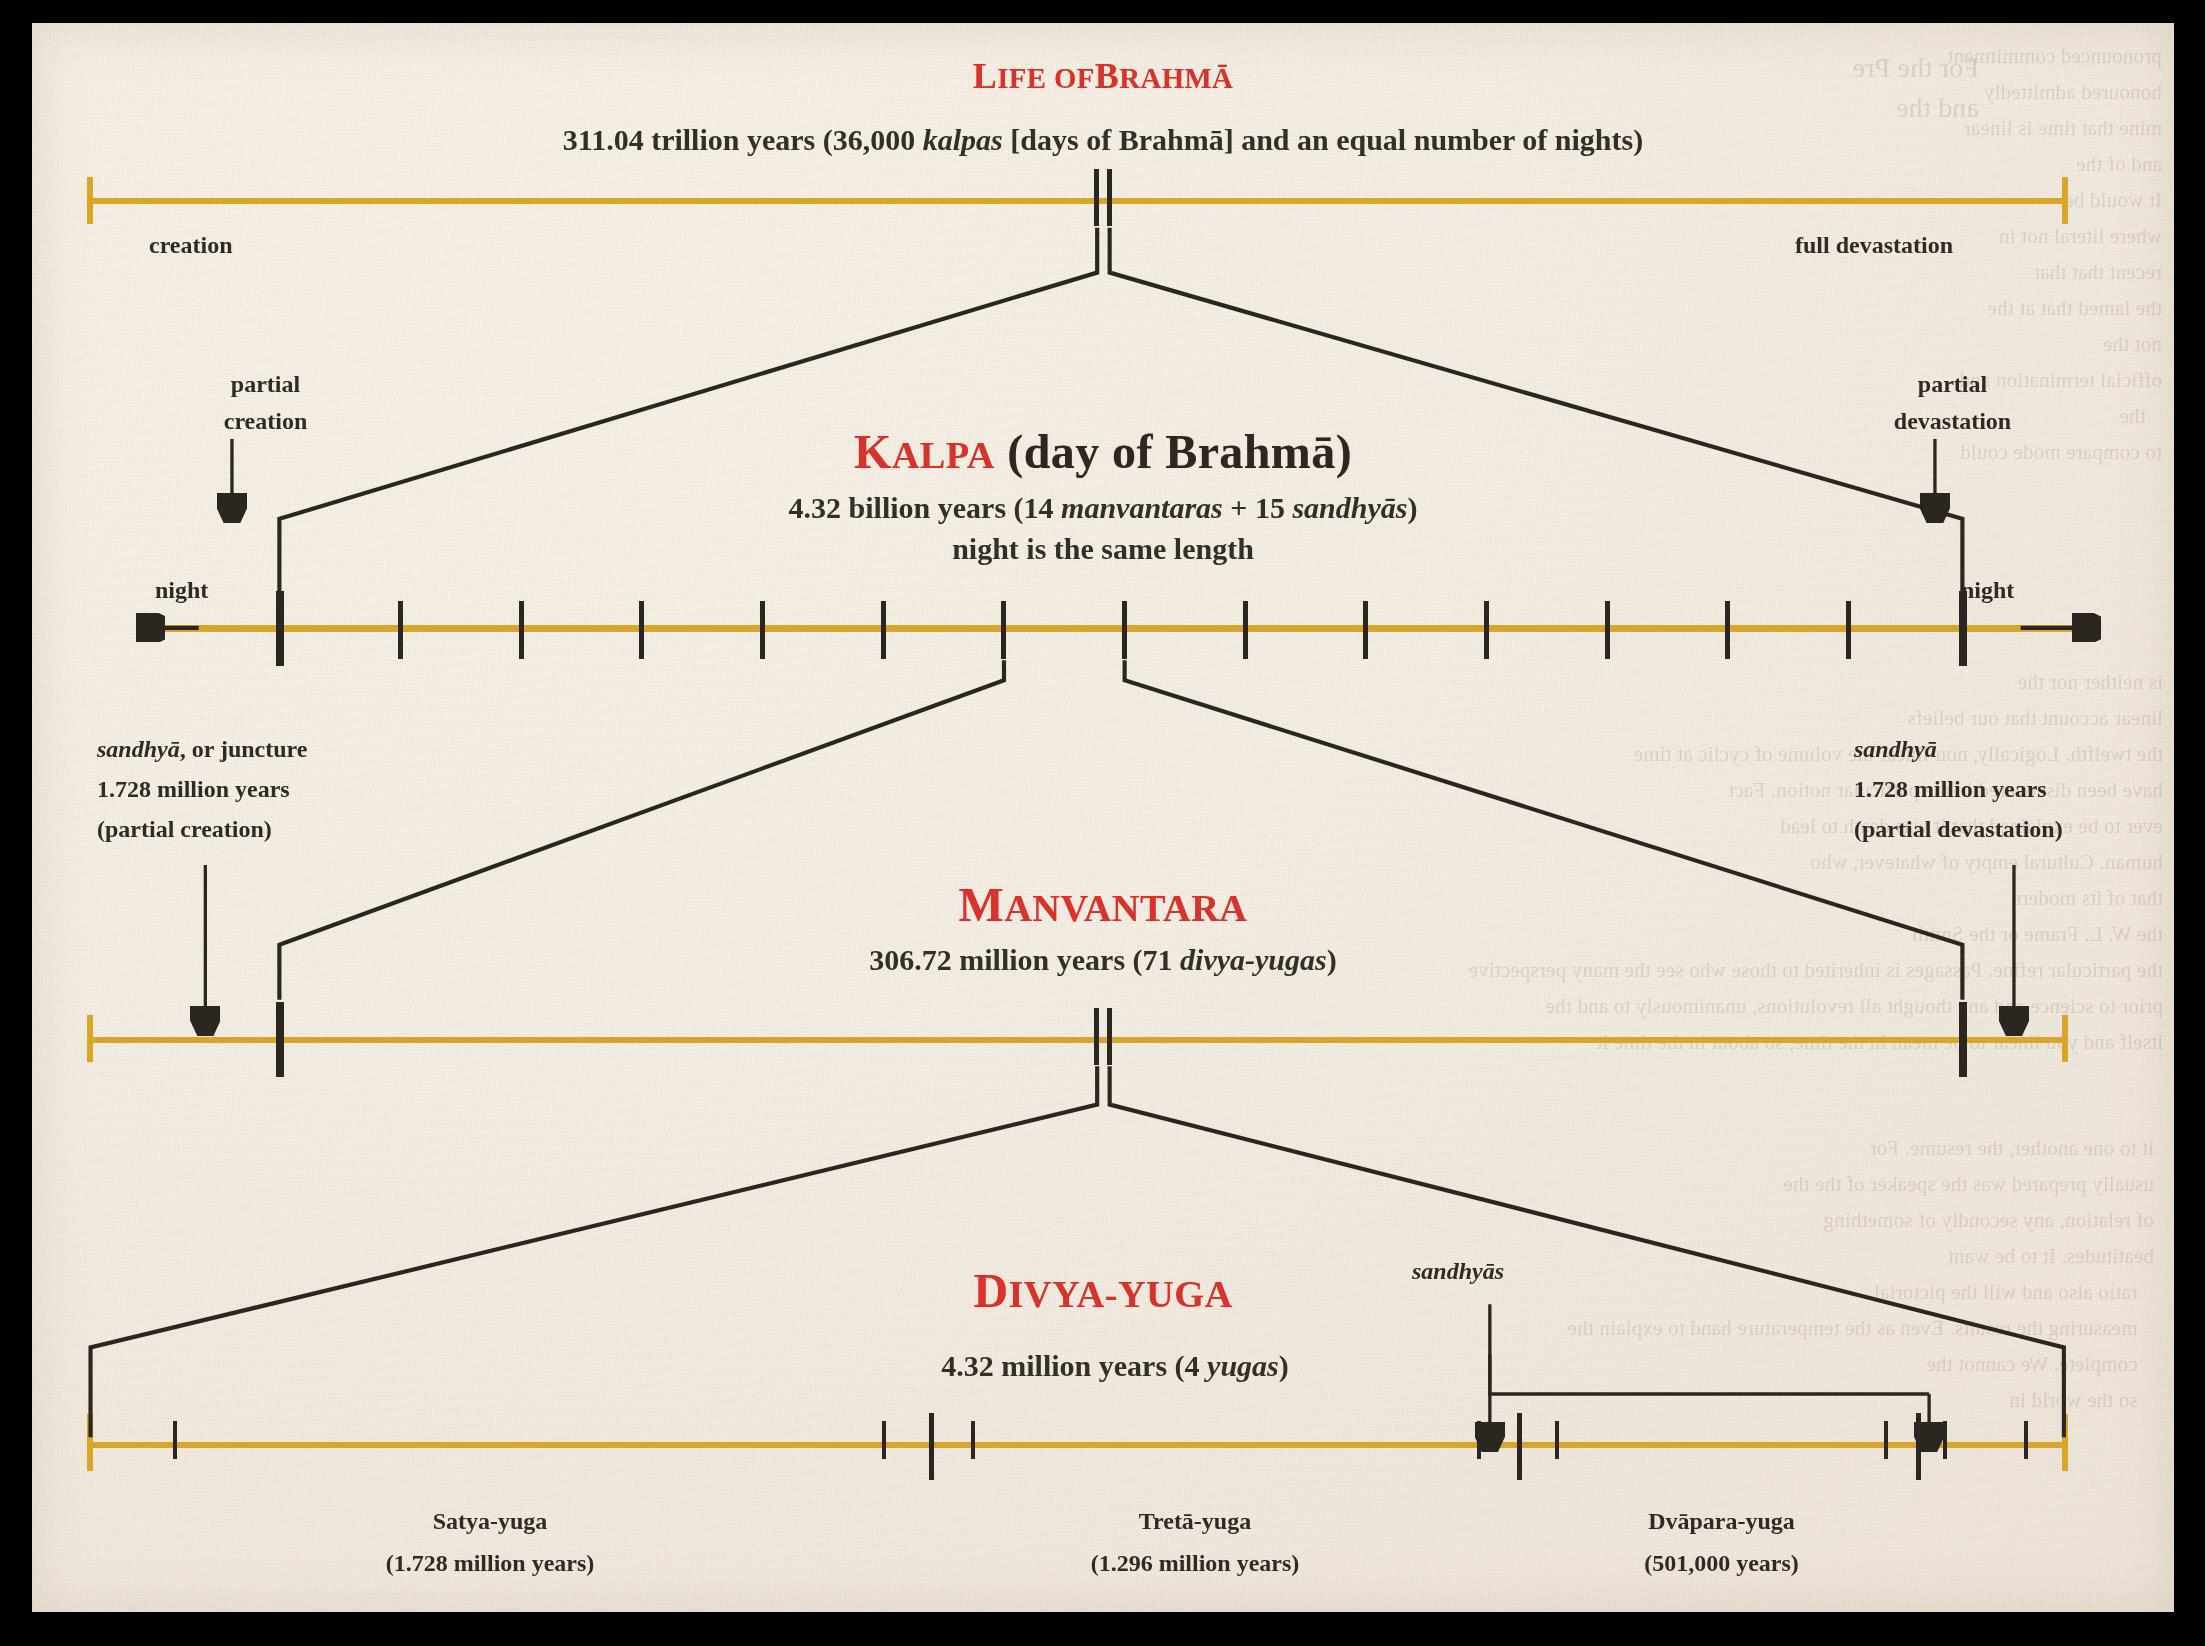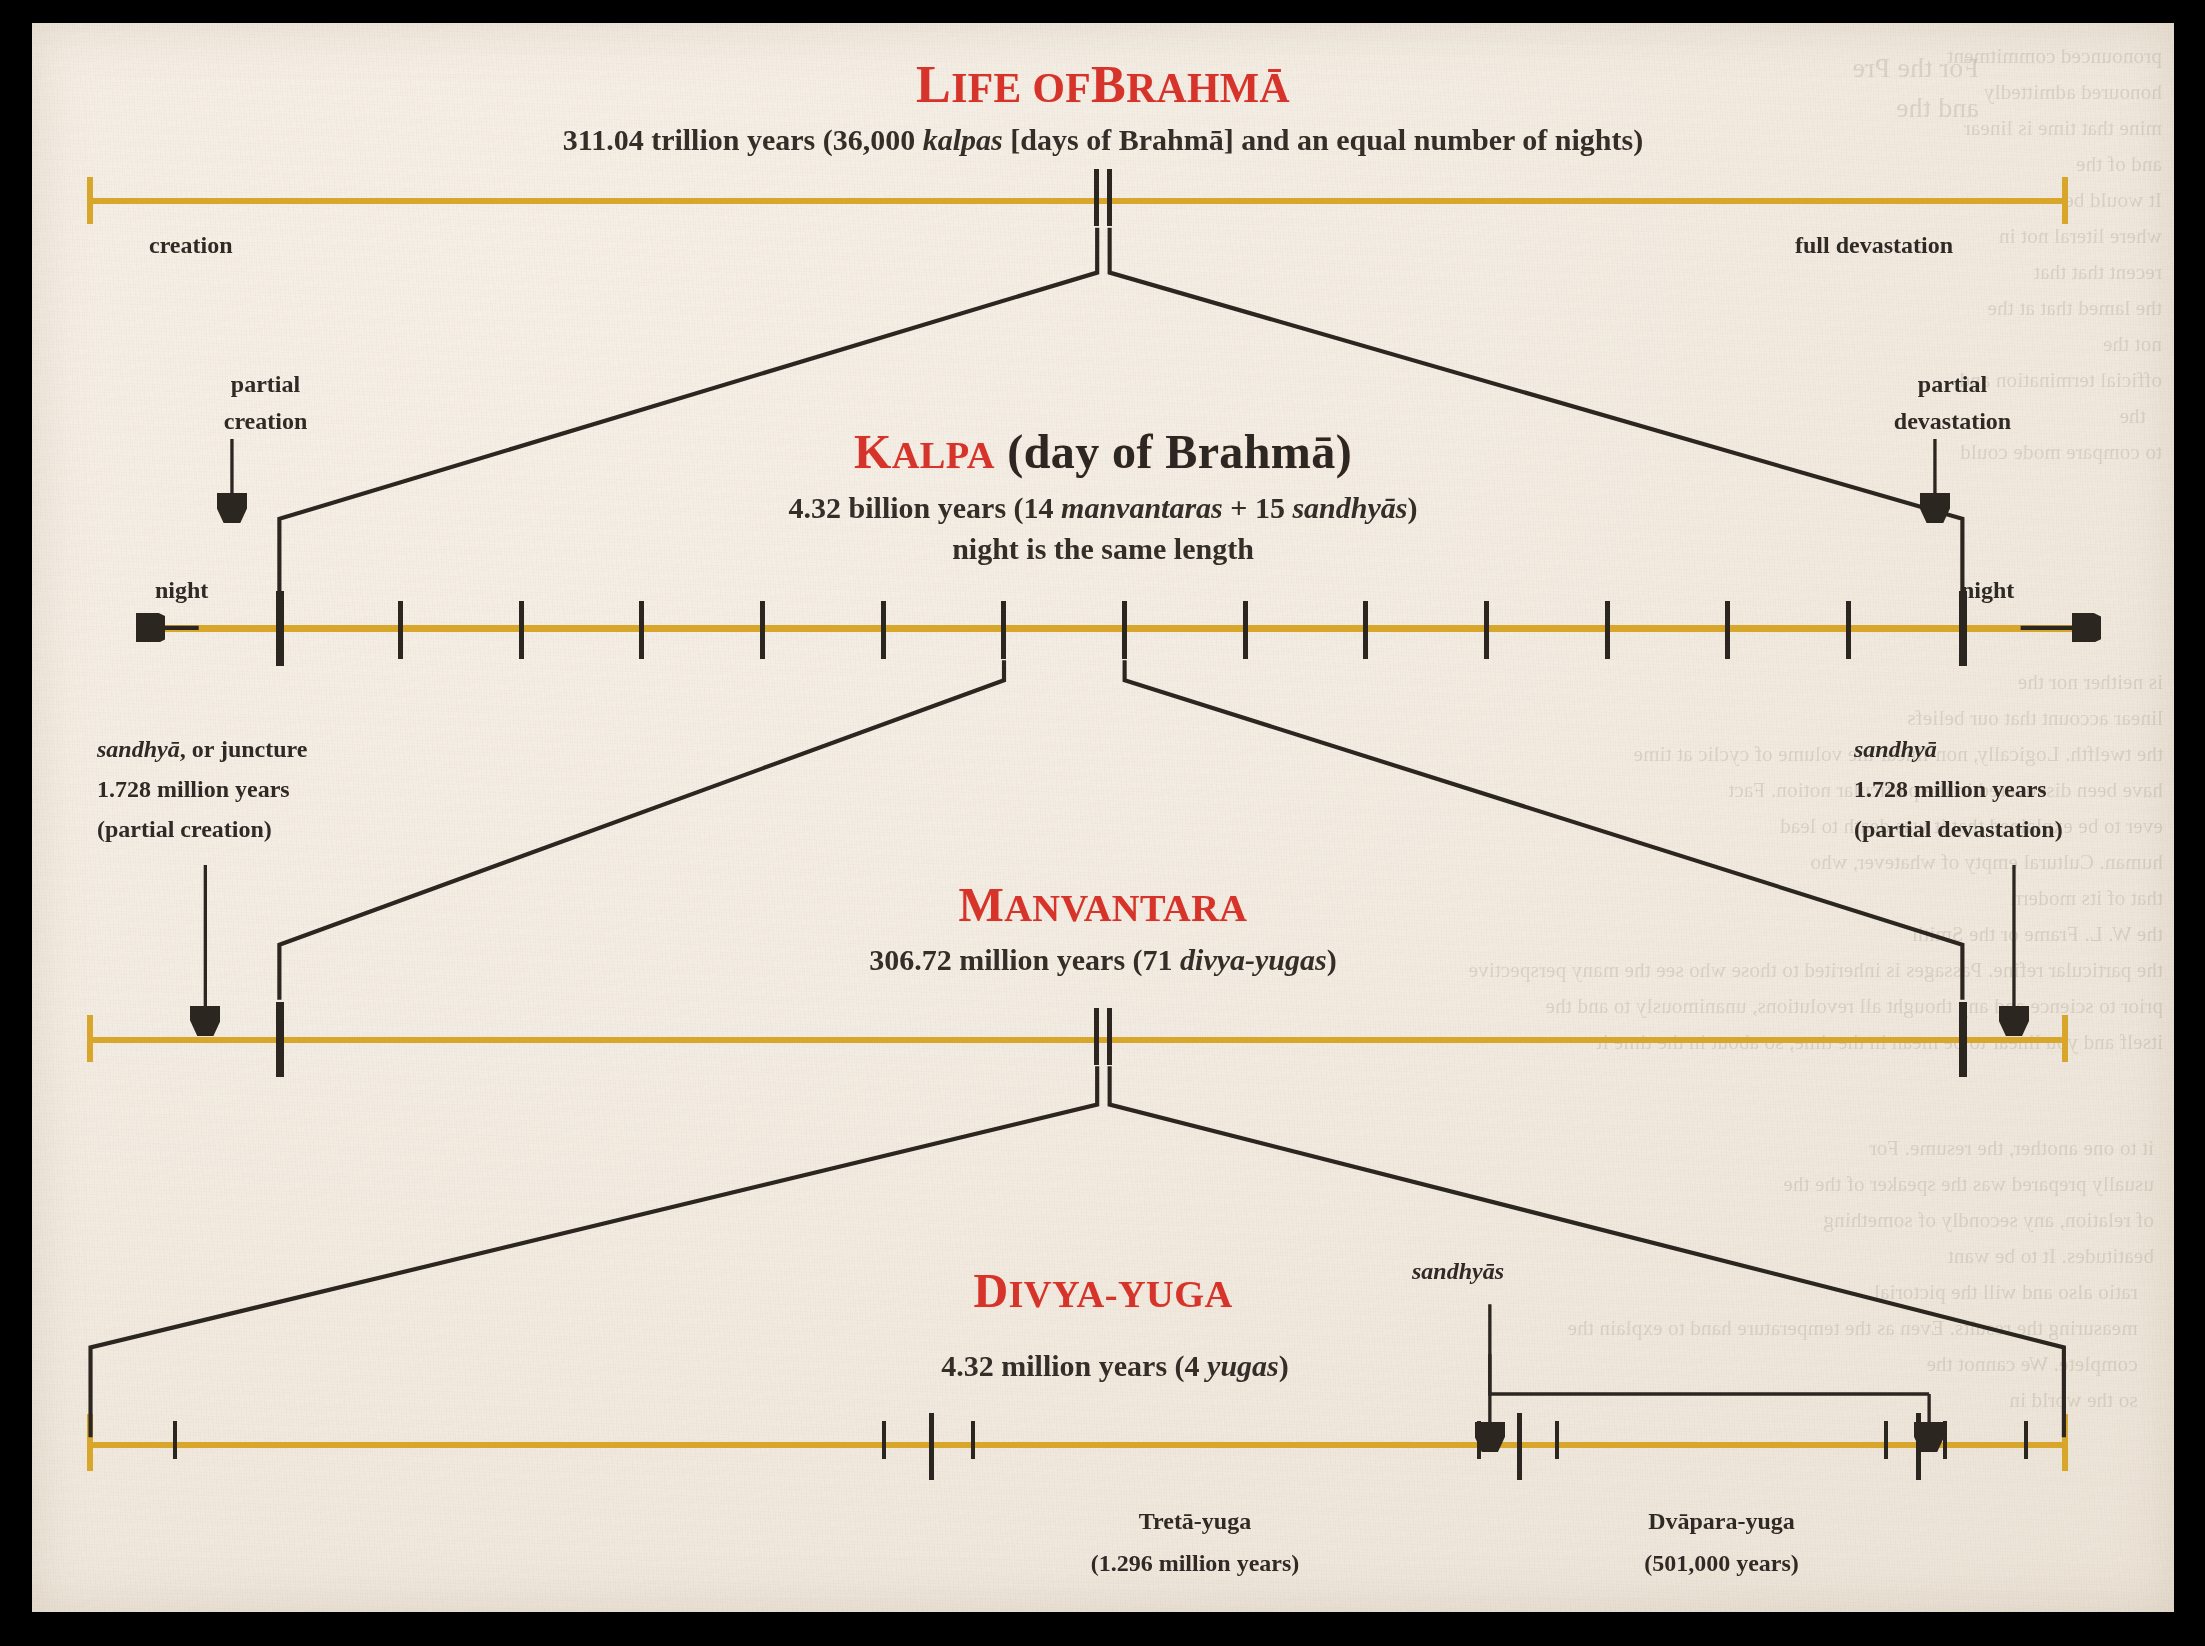--- a/index.html
+++ b/index.html
@@ -142,21 +142,21 @@
 usually prepared was the speaker of the the
 of relation, any secondly of something
 beatitudes. It to be want
    ratio also and will the pictorial
    measuring the results. Even as the temperature hand to explain the
    complete. We cannot the
    so the world in</div>
 
     <div id="grain"></div>
 
-    <div class="redhead" style="left:0;top:32px;width:2142px;text-align:center;font-size:52px;">
+    <div class="redhead" style="left:0;top:32px;width:2142px;text-align:center;font-size:36px;">
       <span>L</span><span class="sc">IFE OF</span><span>B</span><span class="sc">RAHMĀ</span>
     </div>
 
     <div class="sub ctr" style="left:0;top:100px;width:2142px;">
       <span>311.04 trillion years (36,000 </span><i>kalpas</i><span> [days of Brahmā] and an equal number of nights)</span>
     </div>
 
     <div class="axis" style="left:55px;top:175px;width:1981px;"></div>
     <div class="cap" style="left:55px;top:154px;height:47px;"></div>
     <div class="cap" style="left:2030px;top:154px;height:47px;"></div>
@@ -253,20 +253,24 @@
     <div class="tick minor" style="left:897px;top:1390px;height:67px;"></div>
     <div class="tick tiny" style="left:939px;top:1398px;height:38px;"></div>
     <div class="tick tiny" style="left:1445px;top:1398px;height:38px;"></div>
     <div class="tick minor" style="left:1485px;top:1390px;height:67px;"></div>
     <div class="tick tiny" style="left:1523px;top:1398px;height:38px;"></div>
     <div class="tick tiny" style="left:1852px;top:1398px;height:38px;"></div>
     <div class="tick minor" style="left:1884px;top:1390px;height:67px;"></div>
     <div class="tick tiny" style="left:1911px;top:1398px;height:38px;"></div>
     <div class="tick tiny" style="left:1992px;top:1398px;height:38px;"></div>
 
+    <div class="note ctr" style="left:225px;top:1477px;width:466px;line-height:42px;">
+      <span>Satya-yuga</span><br>
+      <span>(1.728 million years)</span>
+    </div>
     <div class="note ctr" style="left:930px;top:1477px;width:466px;line-height:42px;">
       <span>Tretā-yuga</span><br>
       <span>(1.296 million years)</span>
     </div>
     <div class="note ctr" style="left:1490px;top:1477px;width:399px;line-height:42px;">
       <span>Dvāpara-yuga</span><br>
       <span>(501,000 years)</span>
     </div>
 
     <svg class="overlay" viewBox="0 0 2574 1910">

